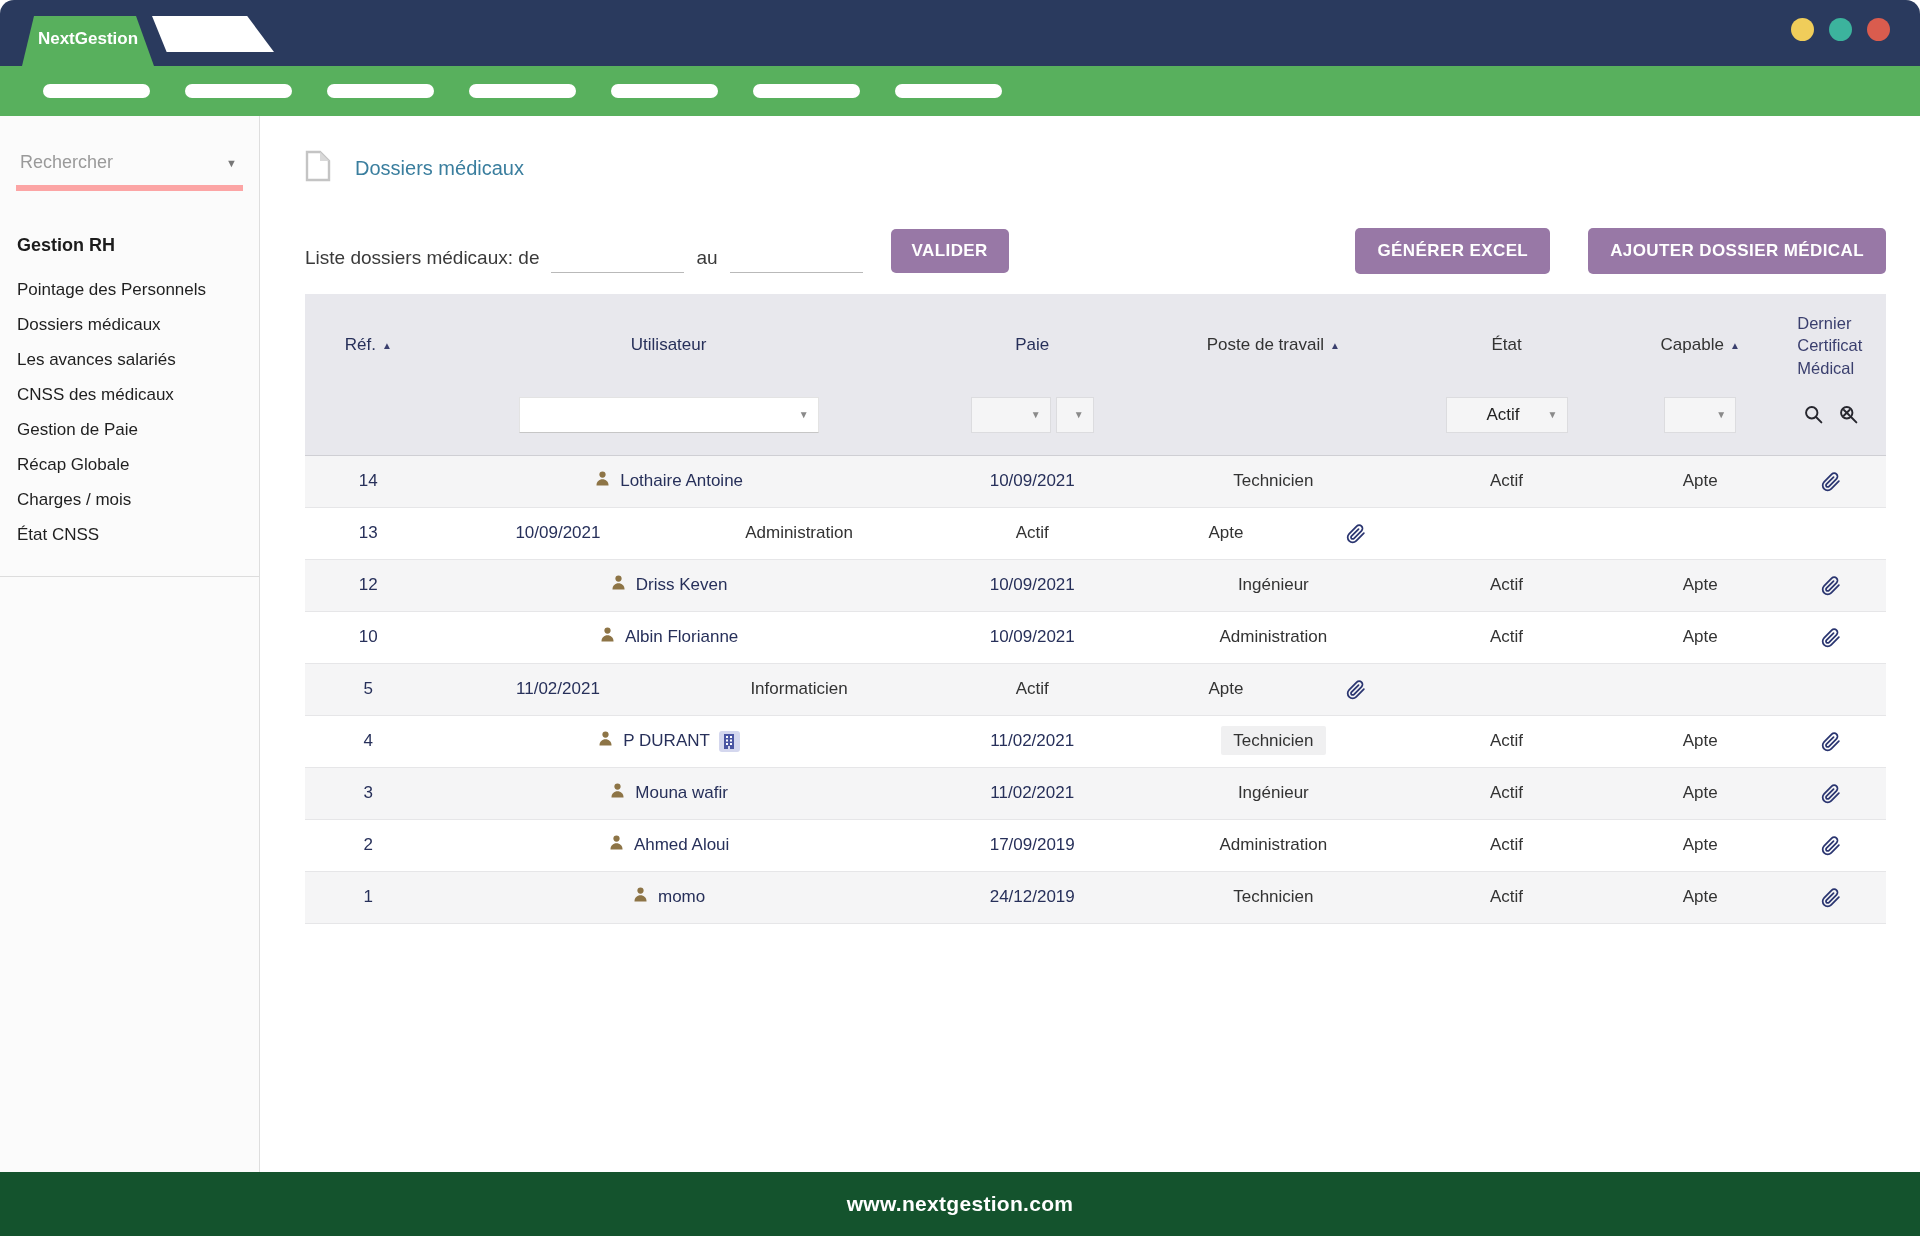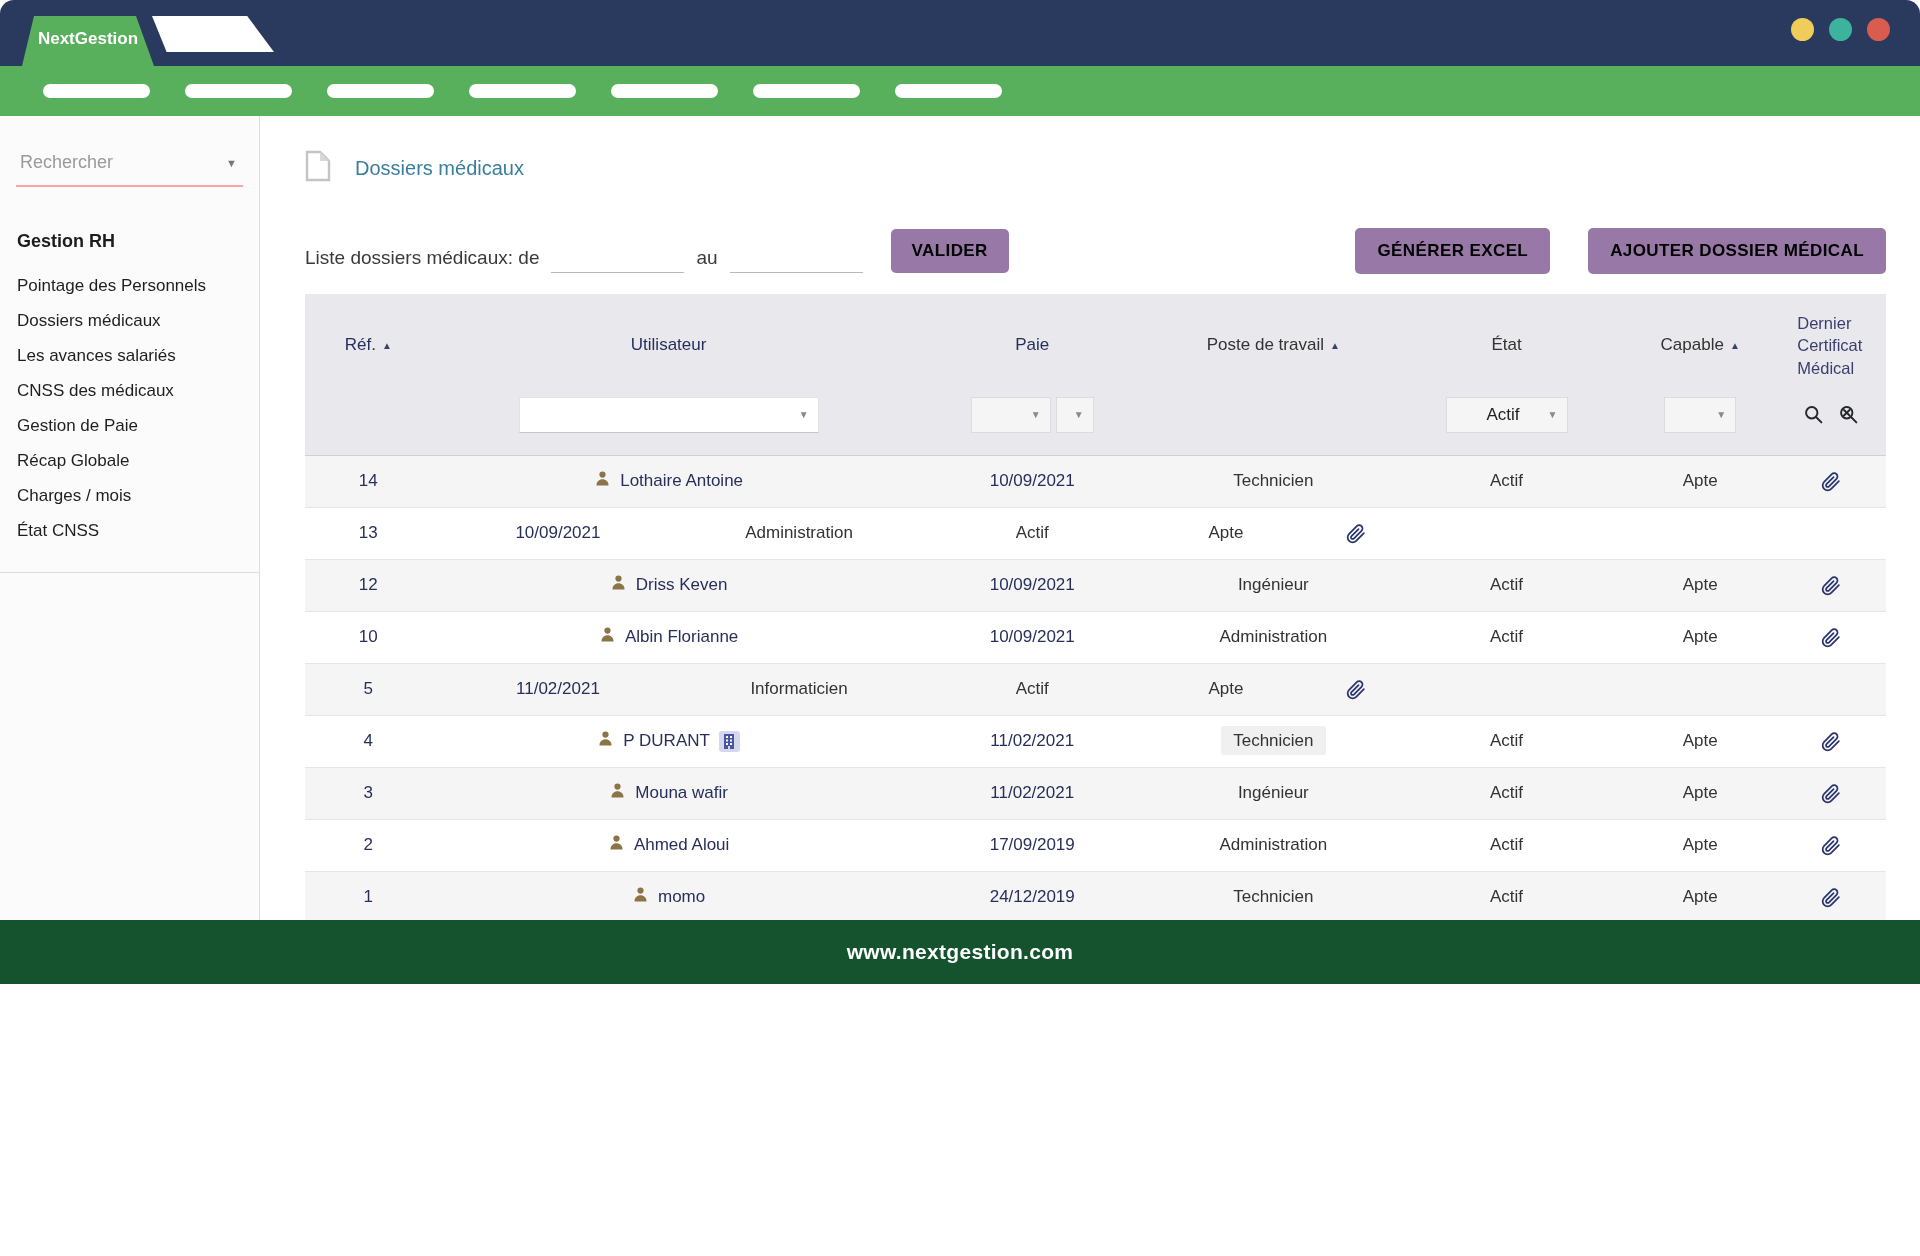--- a/index.html
+++ b/index.html
@@ -1,17 +1,17 @@
 <!DOCTYPE html>
 <html><head>
 <meta charset="utf-8">
 <style>
   * { margin:0; padding:0; box-sizing:border-box; }
   html,body { background:#fff; font-family:"Liberation Sans", sans-serif; }
-  .window { width:1920px; height:984px; position:relative; display:flex; flex-direction:column; background:#fff; overflow:hidden; }
+  .window { width:1920px; height:1236px; position:relative; display:flex; flex-direction:column; background:#fff; overflow:hidden; }
 
   
   .topbar { height:66px; background:#2a3a5e; border-radius:14px 14px 0 0; position:relative; flex:0 0 auto; }
   .brand-tab { position:absolute; left:22px; top:16px; width:132px; height:50px; background:#58b05d;
     clip-path:polygon(12px 0, calc(100% - 18px) 0, 100% 100%, 0 100%);
     display:flex; align-items:center; justify-content:center; }
   .brand-tab span { color:#fff; font-size:17px; font-weight:700; padding-bottom:4px; }
   .ghost-tab { position:absolute; left:152px; top:16px; width:122px; height:36px; background:#fff;
     clip-path:polygon(0 0, 78% 0, 100% 100%, 12% 100%); }
   .window-dots { position:absolute; right:30px; top:18px; display:flex; gap:15px; }
@@ -21,41 +21,41 @@
   .dot-red { background:#da5c4e; }
 
   
   .greenbar { height:50px; background:#58b05d; display:flex; align-items:center; padding-left:43px; gap:35px; flex:0 0 auto; }
   .pill { width:107px; height:14px; background:#fff; border-radius:7px; }
 
   
   .body-row { flex:1 1 auto; display:flex; min-height:0; }
 
   .sidebar { width:260px; flex:0 0 auto; background:#fbfbfb; border-right:1px solid #dedede; padding-top:30px; }
-  .search-box { margin:0 16px; border-bottom:2px solid #fca5a5; padding:6px 6px 12px 4px;
+  .search-box { margin:0 16px; border-bottom:6px solid #fca5a5; padding:6px 6px 12px 4px;
     display:flex; align-items:center; justify-content:space-between; cursor:pointer; }
   .search-box .ph { color:#9a9a9a; font-size:18px; }
   .caret { color:#777; font-size:11px; }
   .menu-title { margin:44px 17px 0; font-size:18px; font-weight:700; color:#1c1c1c; }
   .menu-items { margin:16px 17px 0; }
   .menu-item { font-size:17px; color:#1f1f1f; padding:7.5px 0; cursor:pointer; }
   .sidebar-divider { margin-top:24px; border-top:1px solid #ddd; }
 
   .content { flex:1 1 auto; padding:34px 34px 0 45px; background:#fff; }
 
   
   .page-head { display:flex; align-items:center; gap:24px; }
   .page-title { font-size:20px; font-weight:500; color:#3a7e9e; }
 
   
   .toolbar-row { margin-top:42px; display:flex; align-items:center; justify-content:space-between; }
   .date-filter { display:flex; align-items:flex-end; gap:12px; }
   .date-filter .lbl { font-size:19px; color:#3a3a3a; padding-bottom:4px; }
   .uline { width:133px; height:26px; border-bottom:1px solid #b9b9b9; }
-  .btn { border:none; background:#9878a6; color:#000000; font-family:"Liberation Sans", sans-serif;
+  .btn { border:none; background:#9878a6; color:#ffffff; font-family:"Liberation Sans", sans-serif;
     font-weight:700; font-size:17px; border-radius:5px; letter-spacing:.4px; cursor:pointer; }
   .valider { padding:12px 21px; margin-left:16px; align-self:center; }
   .action-buttons { display:flex; gap:38px;align-items:flex-end; }
   .action-buttons .btn { padding:13px 22px; }
 
   
   .table { margin-top:20px; }
   .cell { flex:0 0 auto; }
   .c-ref{width:8%} .c-user{width:30%} .c-date{width:16%} .c-poste{width:14.5%}
   .c-etat{width:15%} .c-capable{width:9.5%} .c-cert{width:7%}

